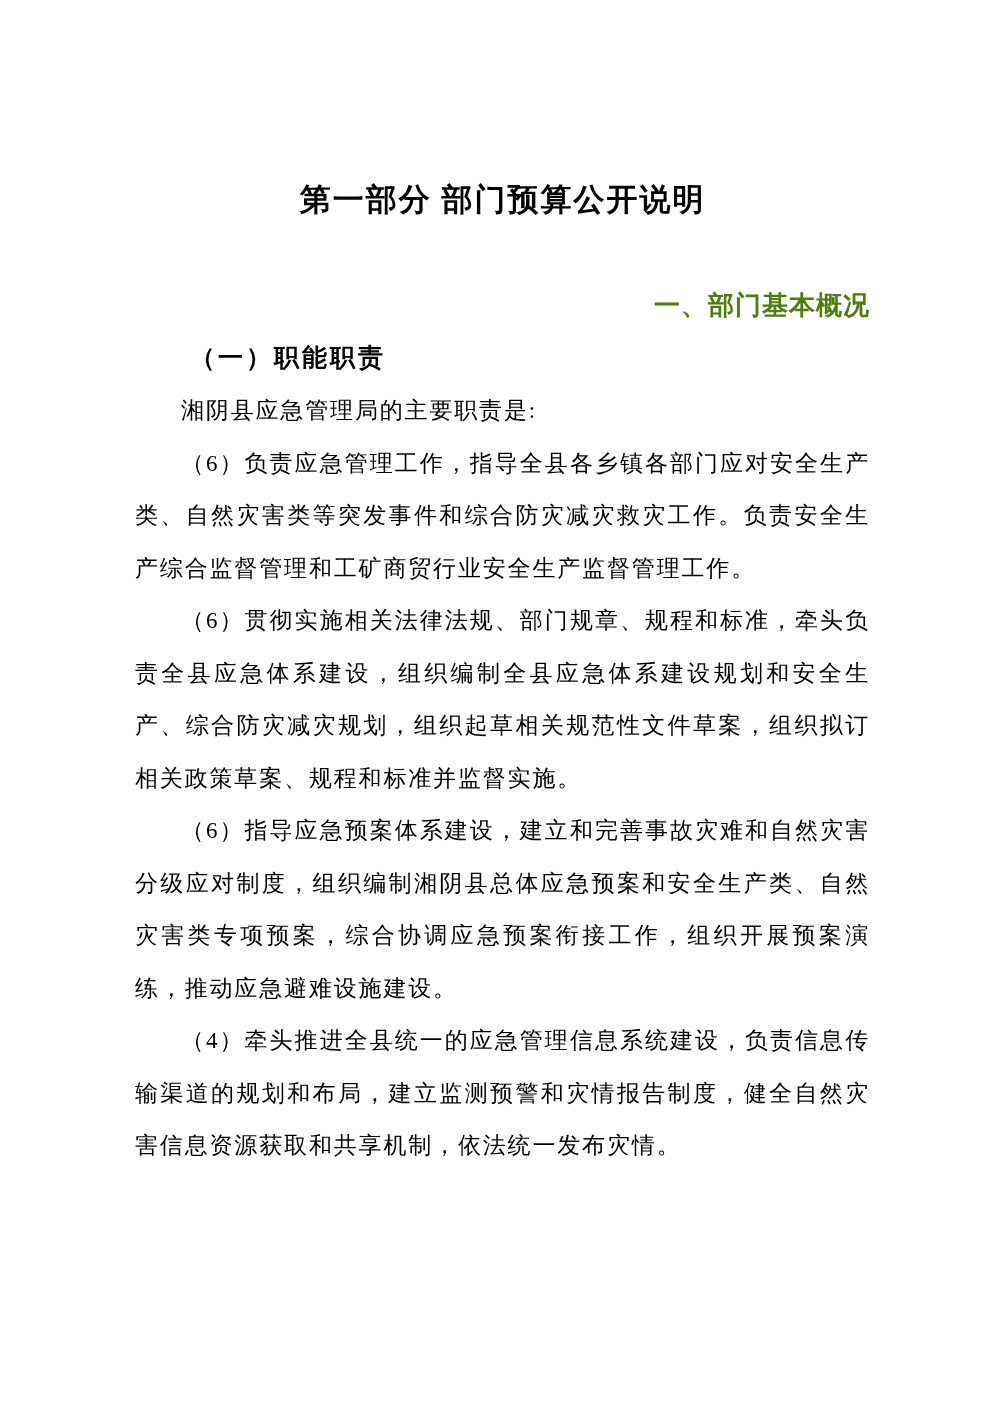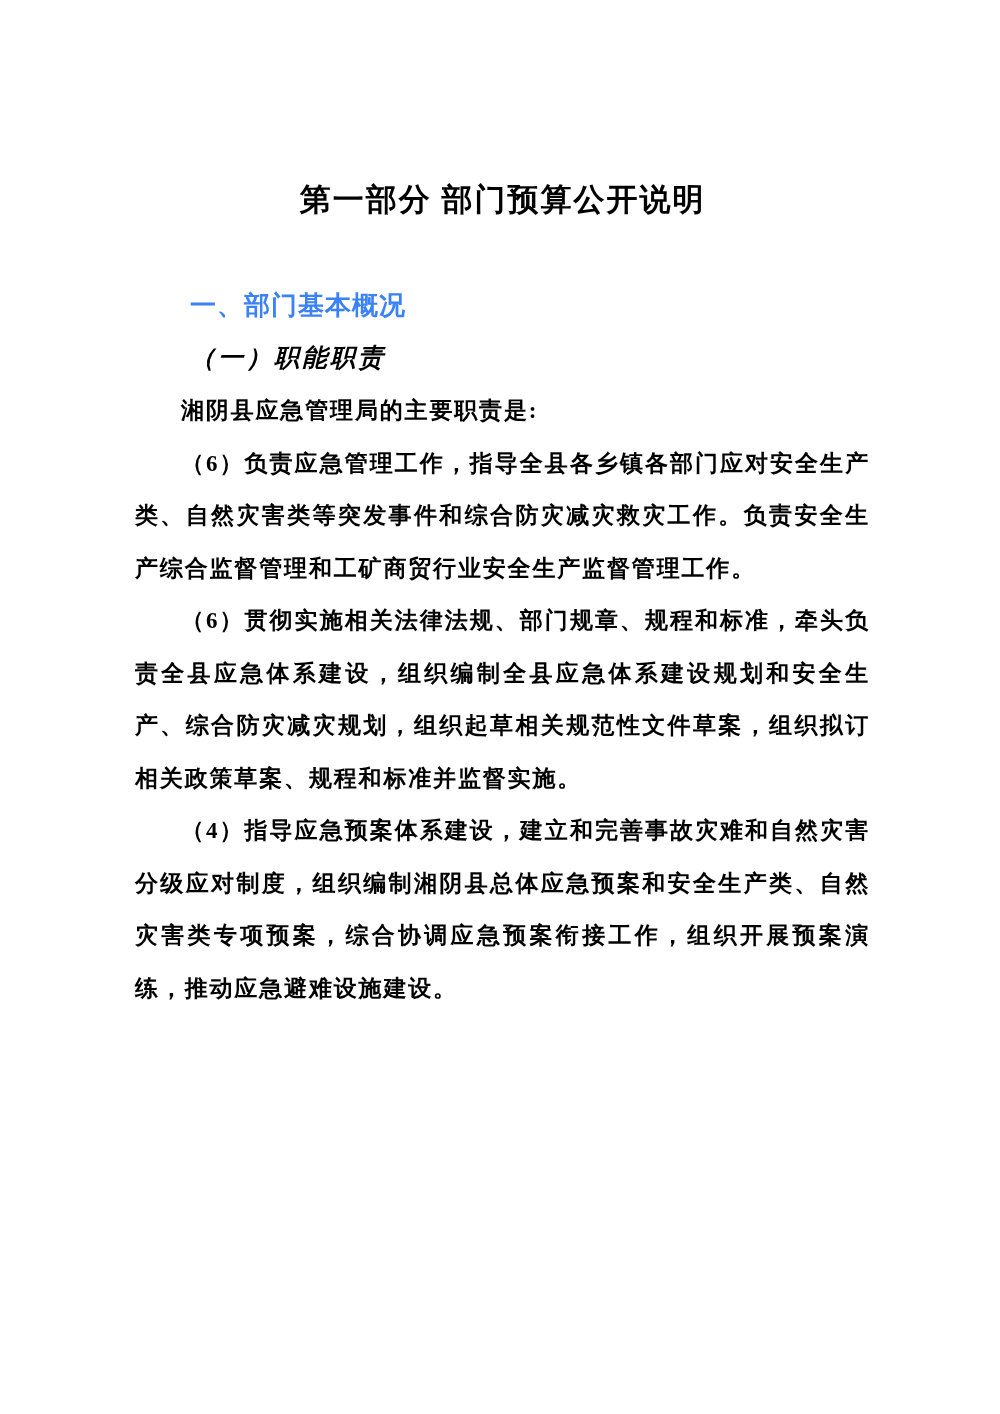--- a/index.html
+++ b/index.html
@@ -28,35 +28,34 @@
     letter-spacing: 2px;
     color: #000000;
   }
   .h-level1 {
     margin: 61px 0 0 55px;
     font-family: "Liberation Sans", sans-serif;
     font-weight: 700;
     font-size: 26px;
     line-height: 40px;
     letter-spacing: 1px;
-    color: #3b82f6;
+    color: #4d7c0f;
+    text-align: right;
   }
   .h-level2 {
     margin: 12px 0 0 55px;
     font-family: "Liberation Sans", sans-serif;
     font-weight: 700;
     font-size: 25px;
     line-height: 40px;
     letter-spacing: 3px;
     color: #000000;
-    font-style: italic;
   }
   .body-text {
     margin-top: 8px;
-    font-weight: bold;
   }
   .body-text p {
     margin: 0;
     font-family: "Liberation Serif", serif;
     font-size: 23px;
     line-height: 52.5px;
     letter-spacing: 0.08em;
     text-align: justify;
     text-justify: inter-character;
     text-indent: 2em;
@@ -70,15 +69,16 @@
   <h1 class="doc-title">第一部分 部门预算公开说明</h1>
 
   <h2 class="h-level1">一、部门基本概况</h2>
 
   <h3 class="h-level2">（一）职能职责</h3>
 
   <div class="body-text">
     <p>湘阴县应急管理局的主要职责是:</p>
     <p>（6）负责应急管理工作，指导全县各乡镇各部门应对安全生产类、自然灾害类等突发事件和综合防灾减灾救灾工作。负责安全生产综合监督管理和工矿商贸行业安全生产监督管理工作。</p>
     <p>（6）贯彻实施相关法律法规、部门规章、规程和标准，牵头负责全县应急体系建设，组织编制全县应急体系建设规划和安全生产、综合防灾减灾规划，组织起草相关规范性文件草案，组织拟订相关政策草案、规程和标准并监督实施。</p>
-    <p>（4）指导应急预案体系建设，建立和完善事故灾难和自然灾害分级应对制度，组织编制湘阴县总体应急预案和安全生产类、自然灾害类专项预案，综合协调应急预案衔接工作，组织开展预案演练，推动应急避难设施建设。</p>
+    <p>（6）指导应急预案体系建设，建立和完善事故灾难和自然灾害分级应对制度，组织编制湘阴县总体应急预案和安全生产类、自然灾害类专项预案，综合协调应急预案衔接工作，组织开展预案演练，推动应急避难设施建设。</p>
+    <p>（4）牵头推进全县统一的应急管理信息系统建设，负责信息传输渠道的规划和布局，建立监测预警和灾情报告制度，健全自然灾害信息资源获取和共享机制，依法统一发布灾情。</p>
   </div>
 </div>
 
 </body></html>

